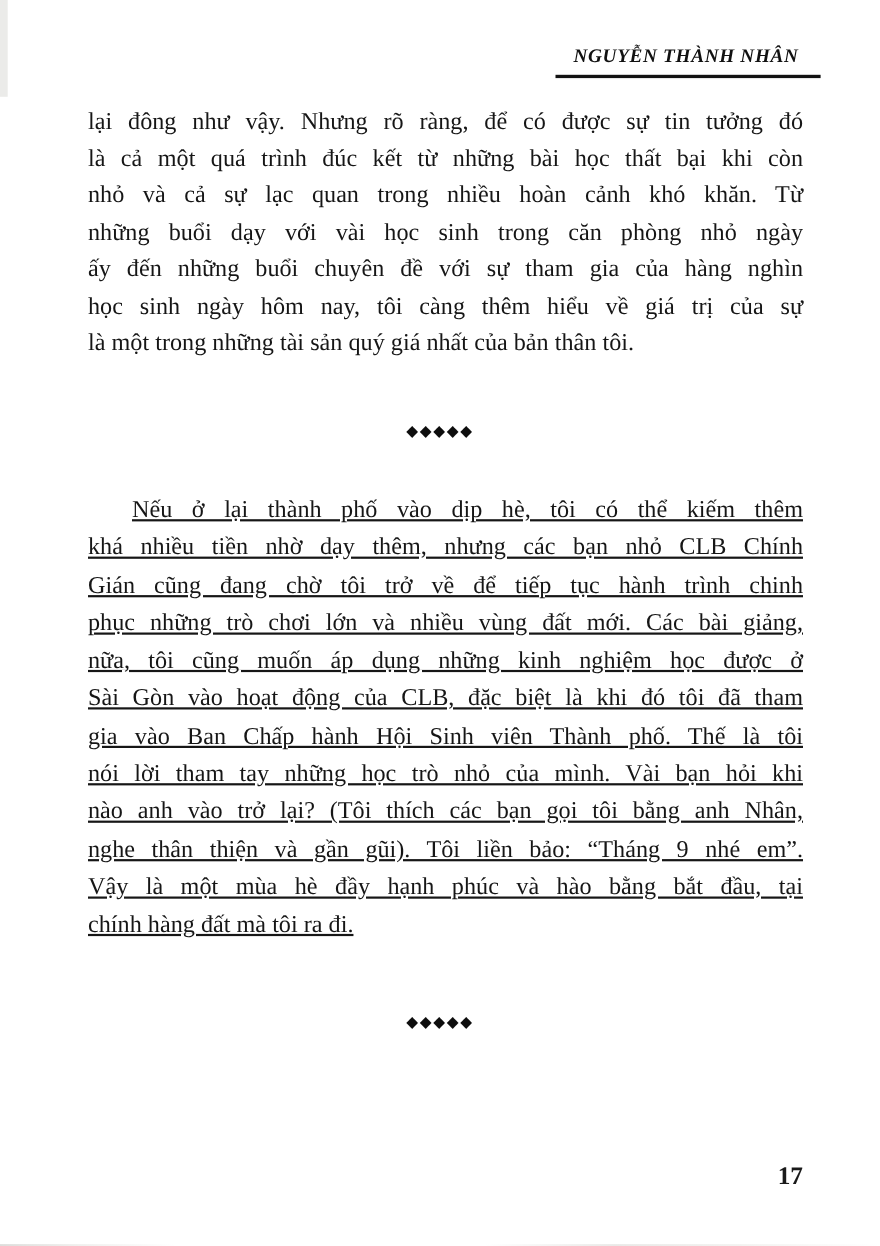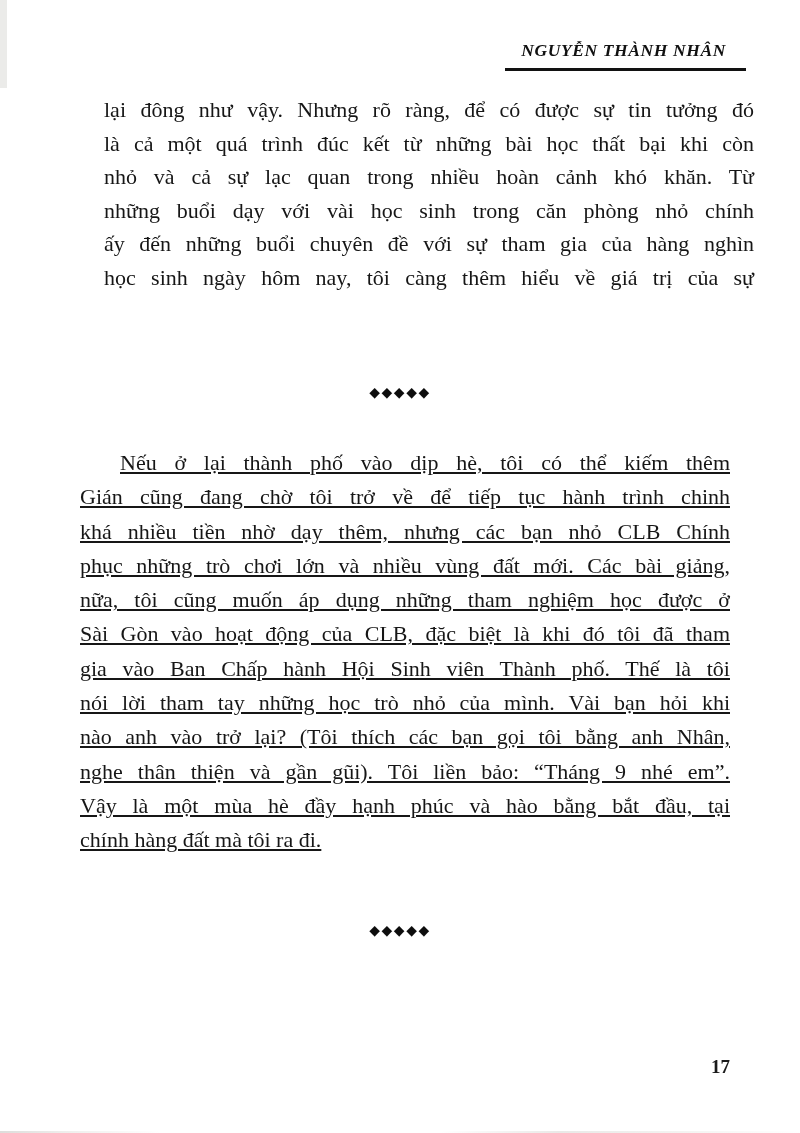--- a/index.html
+++ b/index.html
@@ -57,21 +57,21 @@
     height: 3px;
     background: #121212;
   }
 
   
   .textblock {
     position: absolute;
     left: 80px;
     width: 650px;
   }
-  .para1 { top: 93px; margin-left: 24px; }
+  .para1 { top: 93px; }
   .para2 { top: 446px; text-decoration: underline; }
   .line {
     font-size: 22px;
     text-align: justify;
     text-align-last: justify;
     color: #161616;
   }
   .para1 .line { line-height: 33.5px; height: 33.5px; }
   .para2 .line { line-height: 34.3px; height: 34.3px; }
   .line.first-indent { text-indent: 40px; }
@@ -89,54 +89,55 @@
     color: #0d0d0d;
   }
   .sep1 { top: 384px; }
   .sep2 { top: 922px; }
 
   
   .page-number {
     position: absolute;
     top: 1056px;
     right: 70px;
-    font-size: 19px;
+    font-size: 23px;
     font-weight: bold;
     color: #1a1a1a;
   }
 </style>
 </head>
 <body>
 
 <div class="page">
 
   <div class="edge-left"></div>
 
   <div class="header">
     <span class="header-title">NGUYỄN THÀNH NHÂN</span>
     <div class="header-rule"></div>
   </div>
 
   <div class="textblock para1">
     <div class="line">lại đông như vậy. Nhưng rõ ràng, để có được sự tin tưởng đó</div>
     <div class="line">là cả một quá trình đúc kết từ những bài học thất bại khi còn</div>
     <div class="line">nhỏ và cả sự lạc quan trong nhiều hoàn cảnh khó khăn. Từ</div>
-    <div class="line">những buổi dạy với vài học sinh trong căn phòng nhỏ chính</div>
+    <div class="line">những buổi dạy với vài học sinh trong căn phòng nhỏ ngày</div>
     <div class="line">ấy đến những buổi chuyên đề với sự tham gia của hàng nghìn</div>
     <div class="line">học sinh ngày hôm nay, tôi càng thêm hiểu về giá trị của sự</div>
+    <div class="line last-line">là một trong những tài sản quý giá nhất của bản thân tôi.</div>
   </div>
 
   <div class="separator sep1">◆◆◆◆◆</div>
 
   <div class="textblock para2">
     <div class="line first-indent">Nếu ở lại thành phố vào dịp hè, tôi có thể kiếm thêm</div>
+    <div class="line">khá nhiều tiền nhờ dạy thêm, nhưng các bạn nhỏ CLB Chính</div>
     <div class="line">Gián cũng đang chờ tôi trở về để tiếp tục hành trình chinh</div>
-    <div class="line">khá nhiều tiền nhờ dạy thêm, nhưng các bạn nhỏ CLB Chính</div>
     <div class="line">phục những trò chơi lớn và nhiều vùng đất mới. Các bài giảng,</div>
-    <div class="line">nữa, tôi cũng muốn áp dụng những tham nghiệm học được ở</div>
+    <div class="line">nữa, tôi cũng muốn áp dụng những kinh nghiệm học được ở</div>
     <div class="line">Sài Gòn vào hoạt động của CLB, đặc biệt là khi đó tôi đã tham</div>
     <div class="line">gia vào Ban Chấp hành Hội Sinh viên Thành phố. Thế là tôi</div>
     <div class="line">nói lời tham tay những học trò nhỏ của mình. Vài bạn hỏi khi</div>
     <div class="line">nào anh vào trở lại? (Tôi thích các bạn gọi tôi bằng anh Nhân,</div>
     <div class="line">nghe thân thiện và gần gũi). Tôi liền bảo: “Tháng 9 nhé em”.</div>
     <div class="line">Vậy là một mùa hè đầy hạnh phúc và hào bằng bắt đầu, tại</div>
     <div class="line last-line">chính hàng đất mà tôi ra đi.</div>
   </div>
 
   <div class="separator sep2">◆◆◆◆◆</div>

